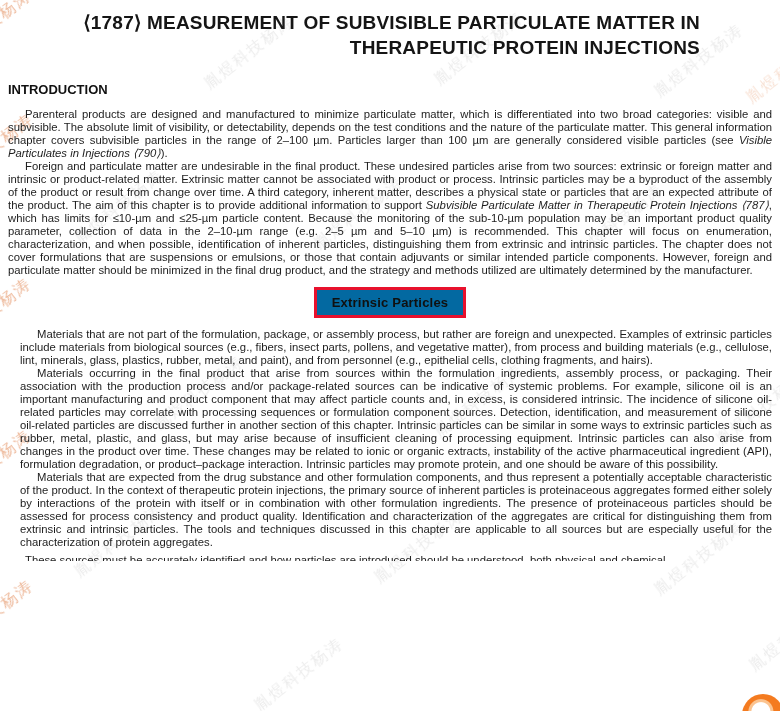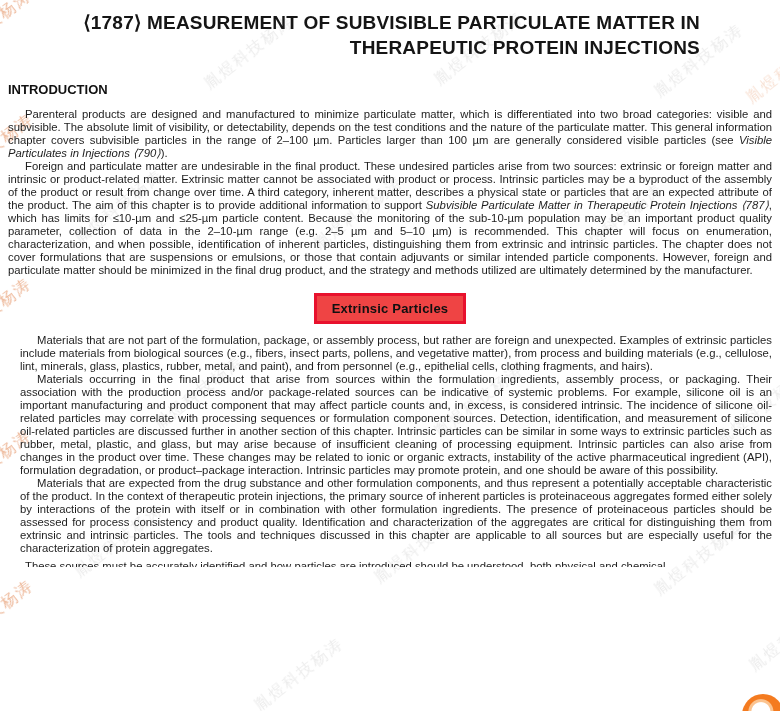--- a/index.html
+++ b/index.html
@@ -13,22 +13,22 @@
   }
   .intro-heading { font-size:13px; font-weight:700; margin-top:22px; color:#111; }
 
   .body-text {
     font-size:11.3px; line-height:13px; text-align:justify; text-indent:17px; color:#1d1d1d;
   }
   .intro-block { margin-top:11px; position:relative; z-index:2; }
   .section-body { position:relative; z-index:2;margin-left:12px; }
 
   .particle-box {
-    width:-moz-max-content; width:max-content; margin:16px auto 10px auto;
-    border:3px solid #e8112d; background:#ef4444; padding:3px 15px 4px 15px;
+    width:-moz-max-content; width:max-content; margin:10px auto 10px auto;
+    border:3px solid #e8112d; background:#0369a1; padding:3px 15px 4px 15px;
     position:relative; z-index:2;
   }
   .particle-box .box-label { font-size:13px; font-weight:700; color:#101010; letter-spacing:.2px; }
 
   .clipped-line { height:7px; overflow:hidden; margin-top:5px; position:relative; z-index:2; }
 
   .wm-layer { position:absolute; left:0; top:0; width:780px; height:711px; z-index:1; pointer-events:none; }
   .watermark {
     position:absolute; white-space:nowrap; font-size:16px; letter-spacing:2px;
     transform:rotate(-38deg); transform-origin:left top; filter:blur(0.6px);

